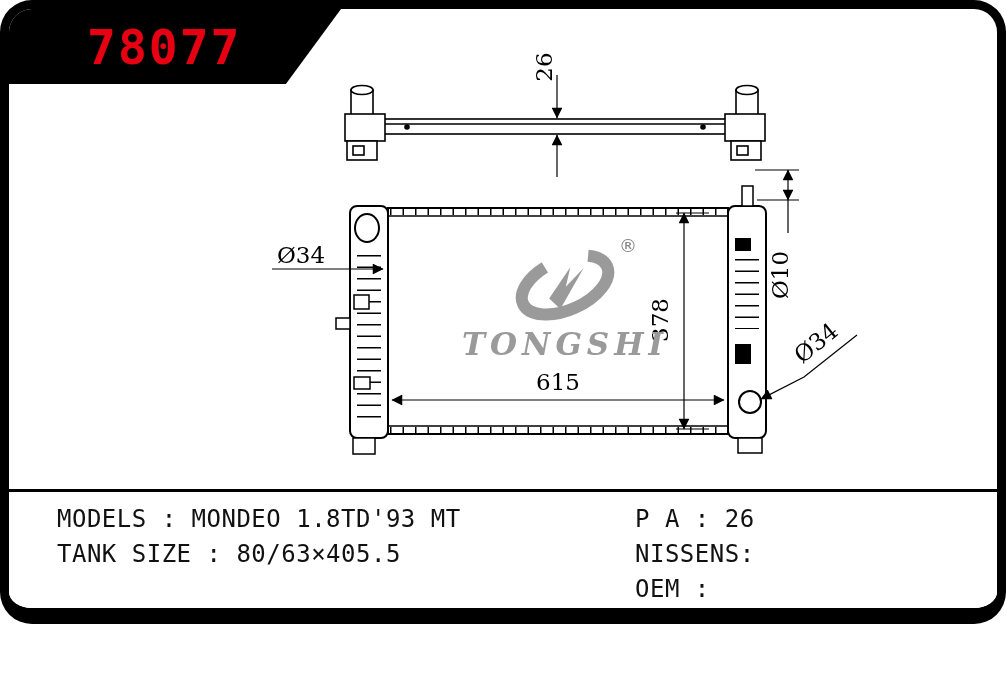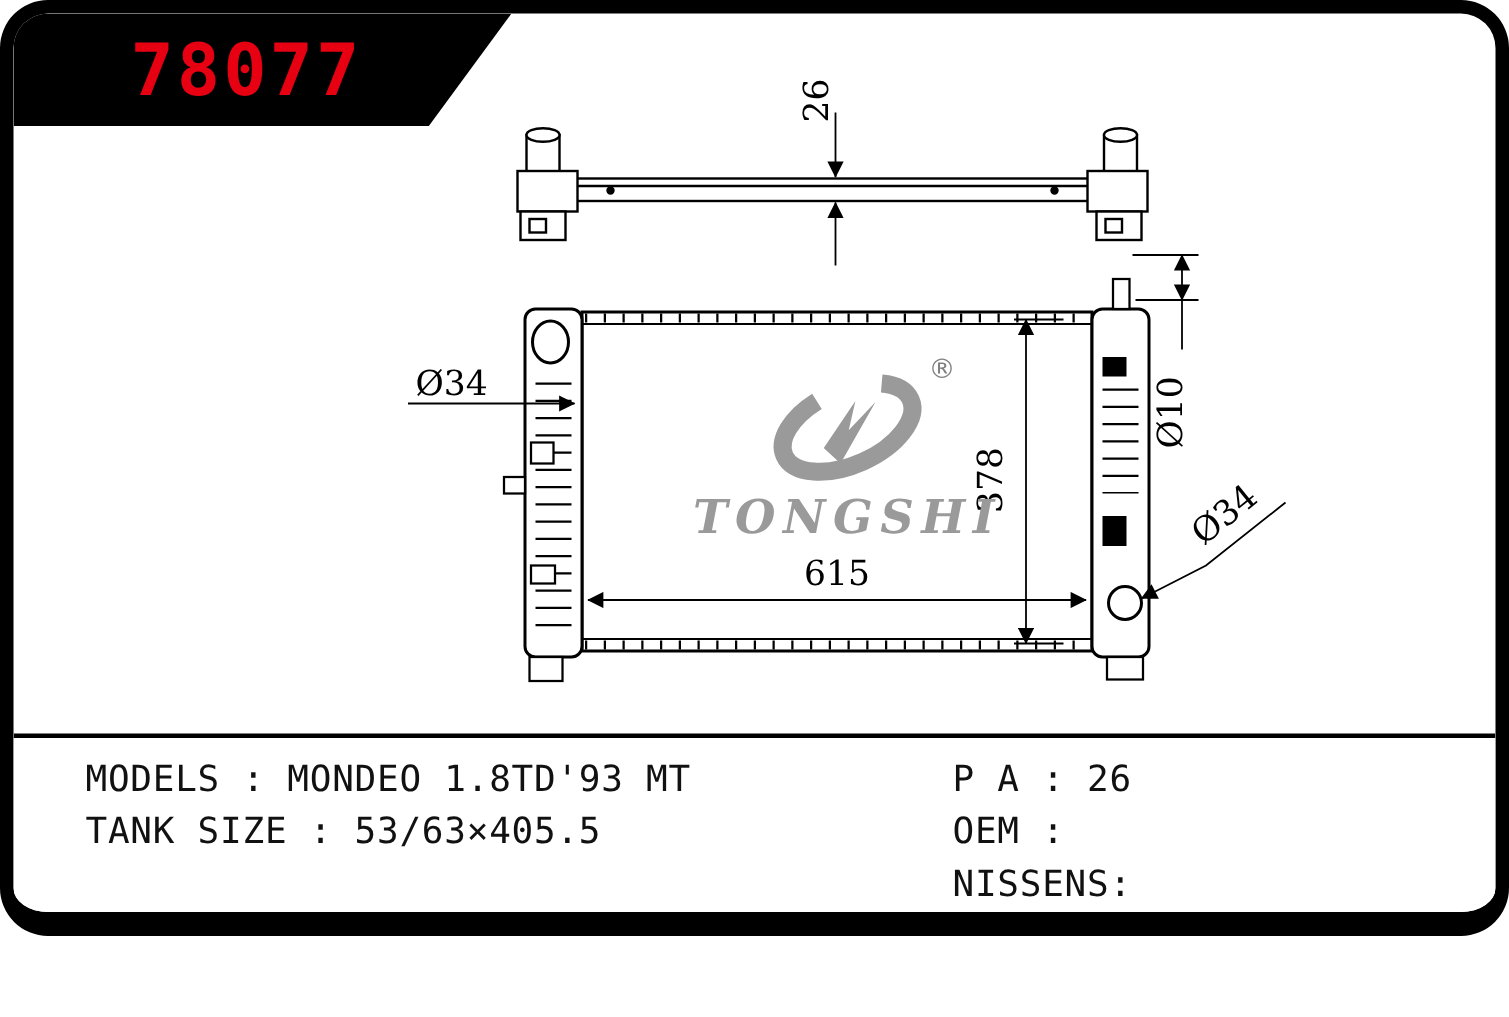--- a/index.html
+++ b/index.html
@@ -158,22 +158,22 @@
         </g>
         <text class="reg" x="610" y="243">®</text>
         <text class="brand" x="556" y="346" text-anchor="middle">TONGSHI</text>
       </g>
     </svg>
   </div>
 
   <div class="specs">
     <div class="spec-col col-left">
       <div class="spec-row">MODELS : MONDEO 1.8TD'93 MT</div>
-      <div class="spec-row">TANK SIZE : 53/63×405.5</div>
+      <div class="spec-row">TANK SIZE : 80/63×405.5</div>
     </div>
     <div class="spec-col col-right">
       <div class="spec-row">P A : 26</div>
+      <div class="spec-row">NISSENS:</div>
       <div class="spec-row">OEM :</div>
-      <div class="spec-row">NISSENS:</div>
     </div>
   </div>
 
 </div>
 
 </body></html>

